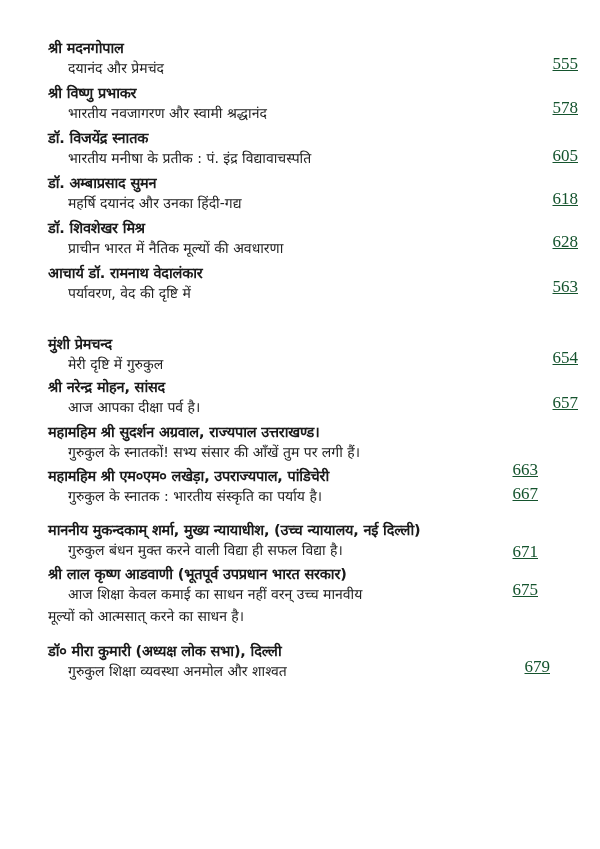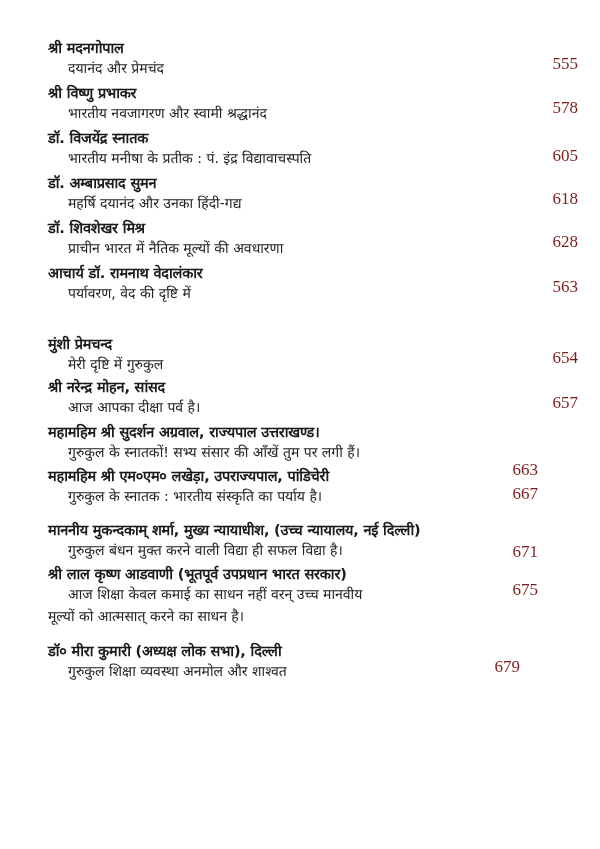--- a/index.html
+++ b/index.html
@@ -46,21 +46,22 @@
       white-space: nowrap;
       color: #222;
       text-align: center;
     }
     .page-num {
       position: absolute;
       right: 0;
       font-family: "Liberation Serif", "DejaVu Serif", serif;
       font-size: 17px;
       line-height: 20px;
-      color: #7f1d1d;
+      color: #14532d;
+      text-decoration: underline;
     }
     .cont {
       position: absolute;
       left: 0;
       font-size: 14px;
       line-height: 20px;
       white-space: nowrap;
       color: #222;
     }
   </style>
@@ -165,17 +166,17 @@
     </div>
     <div class="title-row">
       <span class="cont">मूल्यों को आत्मसात् करने का साधन है।</span>
     </div>
   </div>
 
   <div class="entry" style="top:641px;">
     <div class="author">डॉ० मीरा कुमारी (अध्यक्ष लोक सभा), दिल्ली</div>
     <div class="title-row">
       <span class="title">गुरुकुल शिक्षा व्यवस्था अनमोल और शाश्वत</span>
-      <span class="page-num" style="top:-4px; right:58px;text-align:right;">679</span>
+      <span class="page-num" style="top:-4px; right:28px;text-align:right;">679</span>
     </div>
   </div>
 
 </div>
 
 </body></html>

